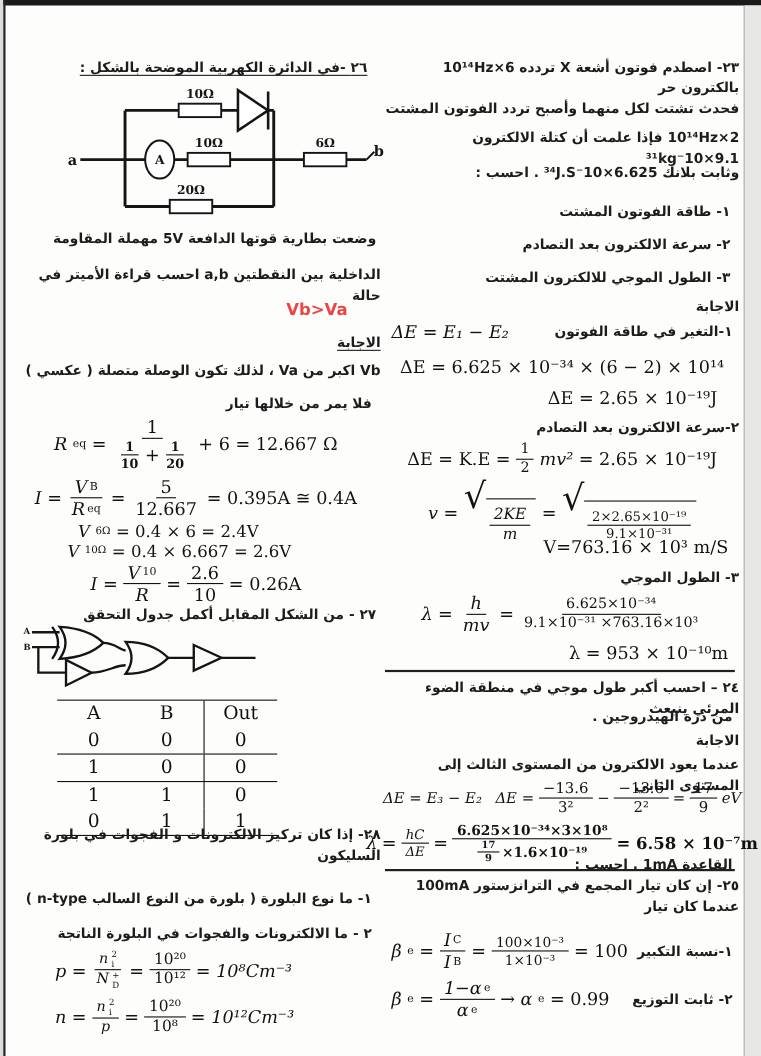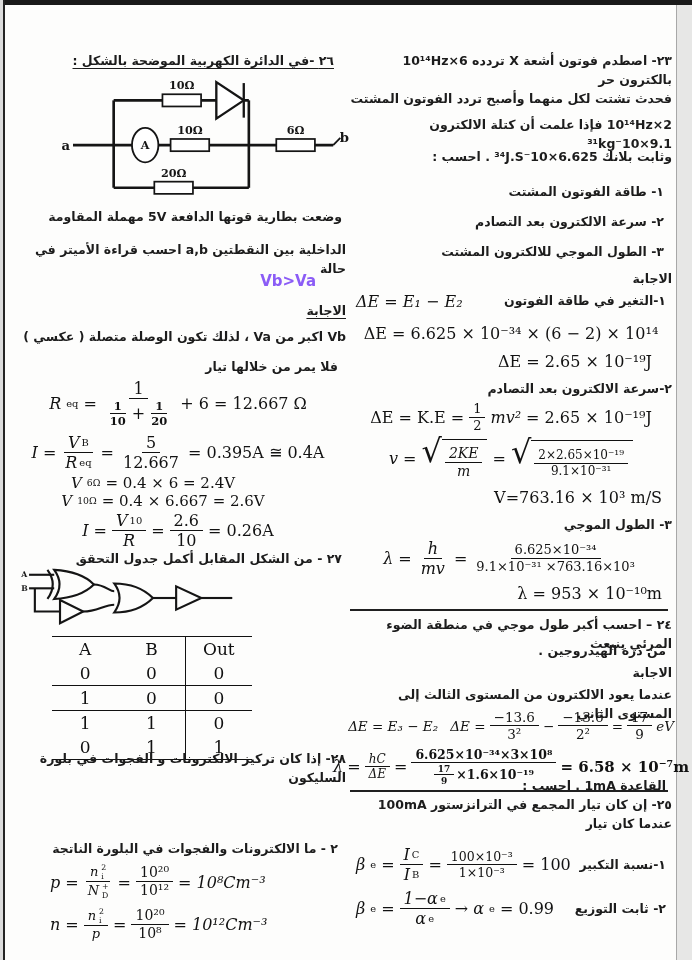--- a/index.html
+++ b/index.html
@@ -17,21 +17,21 @@
 .eq{font-family:"DejaVu Serif","DejaVu Sans",serif;font-size:16px;color:#121212;direction:ltr;display:flex;align-items:center;justify-content:center;gap:5px;line-height:1.2;}
 .eq .txt{white-space:pre;}
 .it{font-style:italic;}
 .bold{font-weight:bold;}
 .fr{display:inline-flex;flex-direction:column;align-items:center;line-height:1.12;}
 .fr .n{border-bottom:1.4px solid #111;padding:0 4px;display:flex;align-items:center;justify-content:center;gap:2px;}
 .fr .d{padding:1px 4px 0;display:flex;align-items:center;justify-content:center;gap:2px;}
 .sm{font-size:0.72em;}
 .sq{display:inline-flex;align-items:flex-start;}
 .sq .rad{font-size:2.0em;line-height:0.85;}
-.sq .bd{border-top:1.5px solid #111;padding:3px 5px 0 3px;margin-top:1px;}
+.sq .bd{border-top:1.5px solid #111;padding:3px 5px 0 3px;margin-top:15px;}
 .labeled{display:flex;direction:rtl;align-items:center;justify-content:space-between;padding:0 6px;}
 .labeled .eq{direction:ltr;text-align:right;}
 sub.s{font-size:0.62em;}
 .ss{display:inline-flex;flex-direction:column;align-items:flex-start;font-size:0.6em;line-height:1.1;margin-left:1px;}
 .sep{position:absolute;left:0;right:4px;height:1.5px;background:#202020;}
 .ttable{position:absolute;font-family:"DejaVu Serif",serif;font-size:17px;color:#111;border-top:1.6px solid #111;border-bottom:1.6px solid #111;}
 .trow{display:flex;}
 .trow.sepb{border-bottom:1.3px solid #111;}
 .tc{flex:1;text-align:center;padding:2px 0;}
 .tc.out{border-left:1.3px solid #111;}
@@ -249,21 +249,21 @@
         <text x="161" y="97">20Ω</text>
         <text x="281" y="55">6Ω</text>
         <text x="133" y="70">A</text>
         <text x="55" y="71" font-size="13">a</text>
         <text x="329" y="63" font-size="13">b</text>
       </g>
     </svg>
 
     <div class="ar blk" style="top:166px;padding-right:4px">وضعت بطارية قوتها الدافعة 5V مهملة المقاومة</div>
     <div class="ar blk" style="top:199px">الداخلية بين النقطتين a,b احسب قراءة الأميتر في حالة</div>
-    <div class="blk" style="top:230px;text-align:right;padding-right:30px;font-family:'DejaVu Sans',sans-serif;font-weight:bold;font-size:15px;color:#8b5cf6;direction:ltr">Vb&gt;Va</div>
+    <div class="blk" style="top:230px;text-align:right;padding-right:30px;font-family:'DejaVu Sans',sans-serif;font-weight:bold;font-size:15px;color:#ef4444;direction:ltr">Vb&gt;Va</div>
     <div class="ar blk ul" style="top:260px">الاجابة</div>
     <div class="ar blk" style="top:316px;padding-right:8px">فلا يمر من خلالها تيار</div>
     <div class="ar blk" style="top:286px">Vb اكبر من Va ، لذلك تكون الوصلة متصلة ( عكسي )</div>
 
     <div class="eq blk" style="top:338px">
       <span class="txt it">R</span>
         <sub class="s">eq</sub>
       <span class="txt">=</span>
       <span class="fr">
         <span class="n">1</span>
@@ -376,20 +376,21 @@
         <span class="tc out">0</span>
       </div>
       <div class="trow">
         <span class="tc">0</span>
         <span class="tc">1</span>
         <span class="tc out">1</span>
       </div>
     </div>
 
     <div class="ar blk" style="top:708px">٢٨- إذا كان تركيز الالكترونات و الفجوات في بلورة السليكون</div>
+    <div class="ar blk" style="top:766px;padding-right:8px">١- ما نوع البلورة  ( بلورة من النوع السالب n-type )</div>
     <div class="ar blk" style="top:798px;padding-right:8px">٢ - ما الالكترونات والفجوات في البلورة الناتجة</div>
 
     <div class="eq blk" style="top:822px;justify-content:flex-start;padding-left:40px">
       <span class="txt it">p</span>
       <span class="txt">=</span>
       <span class="fr" style="font-size:13px">
         <span class="n">
             <span class="it">n</span>
             <span class="ss">
               <span>2</span>

